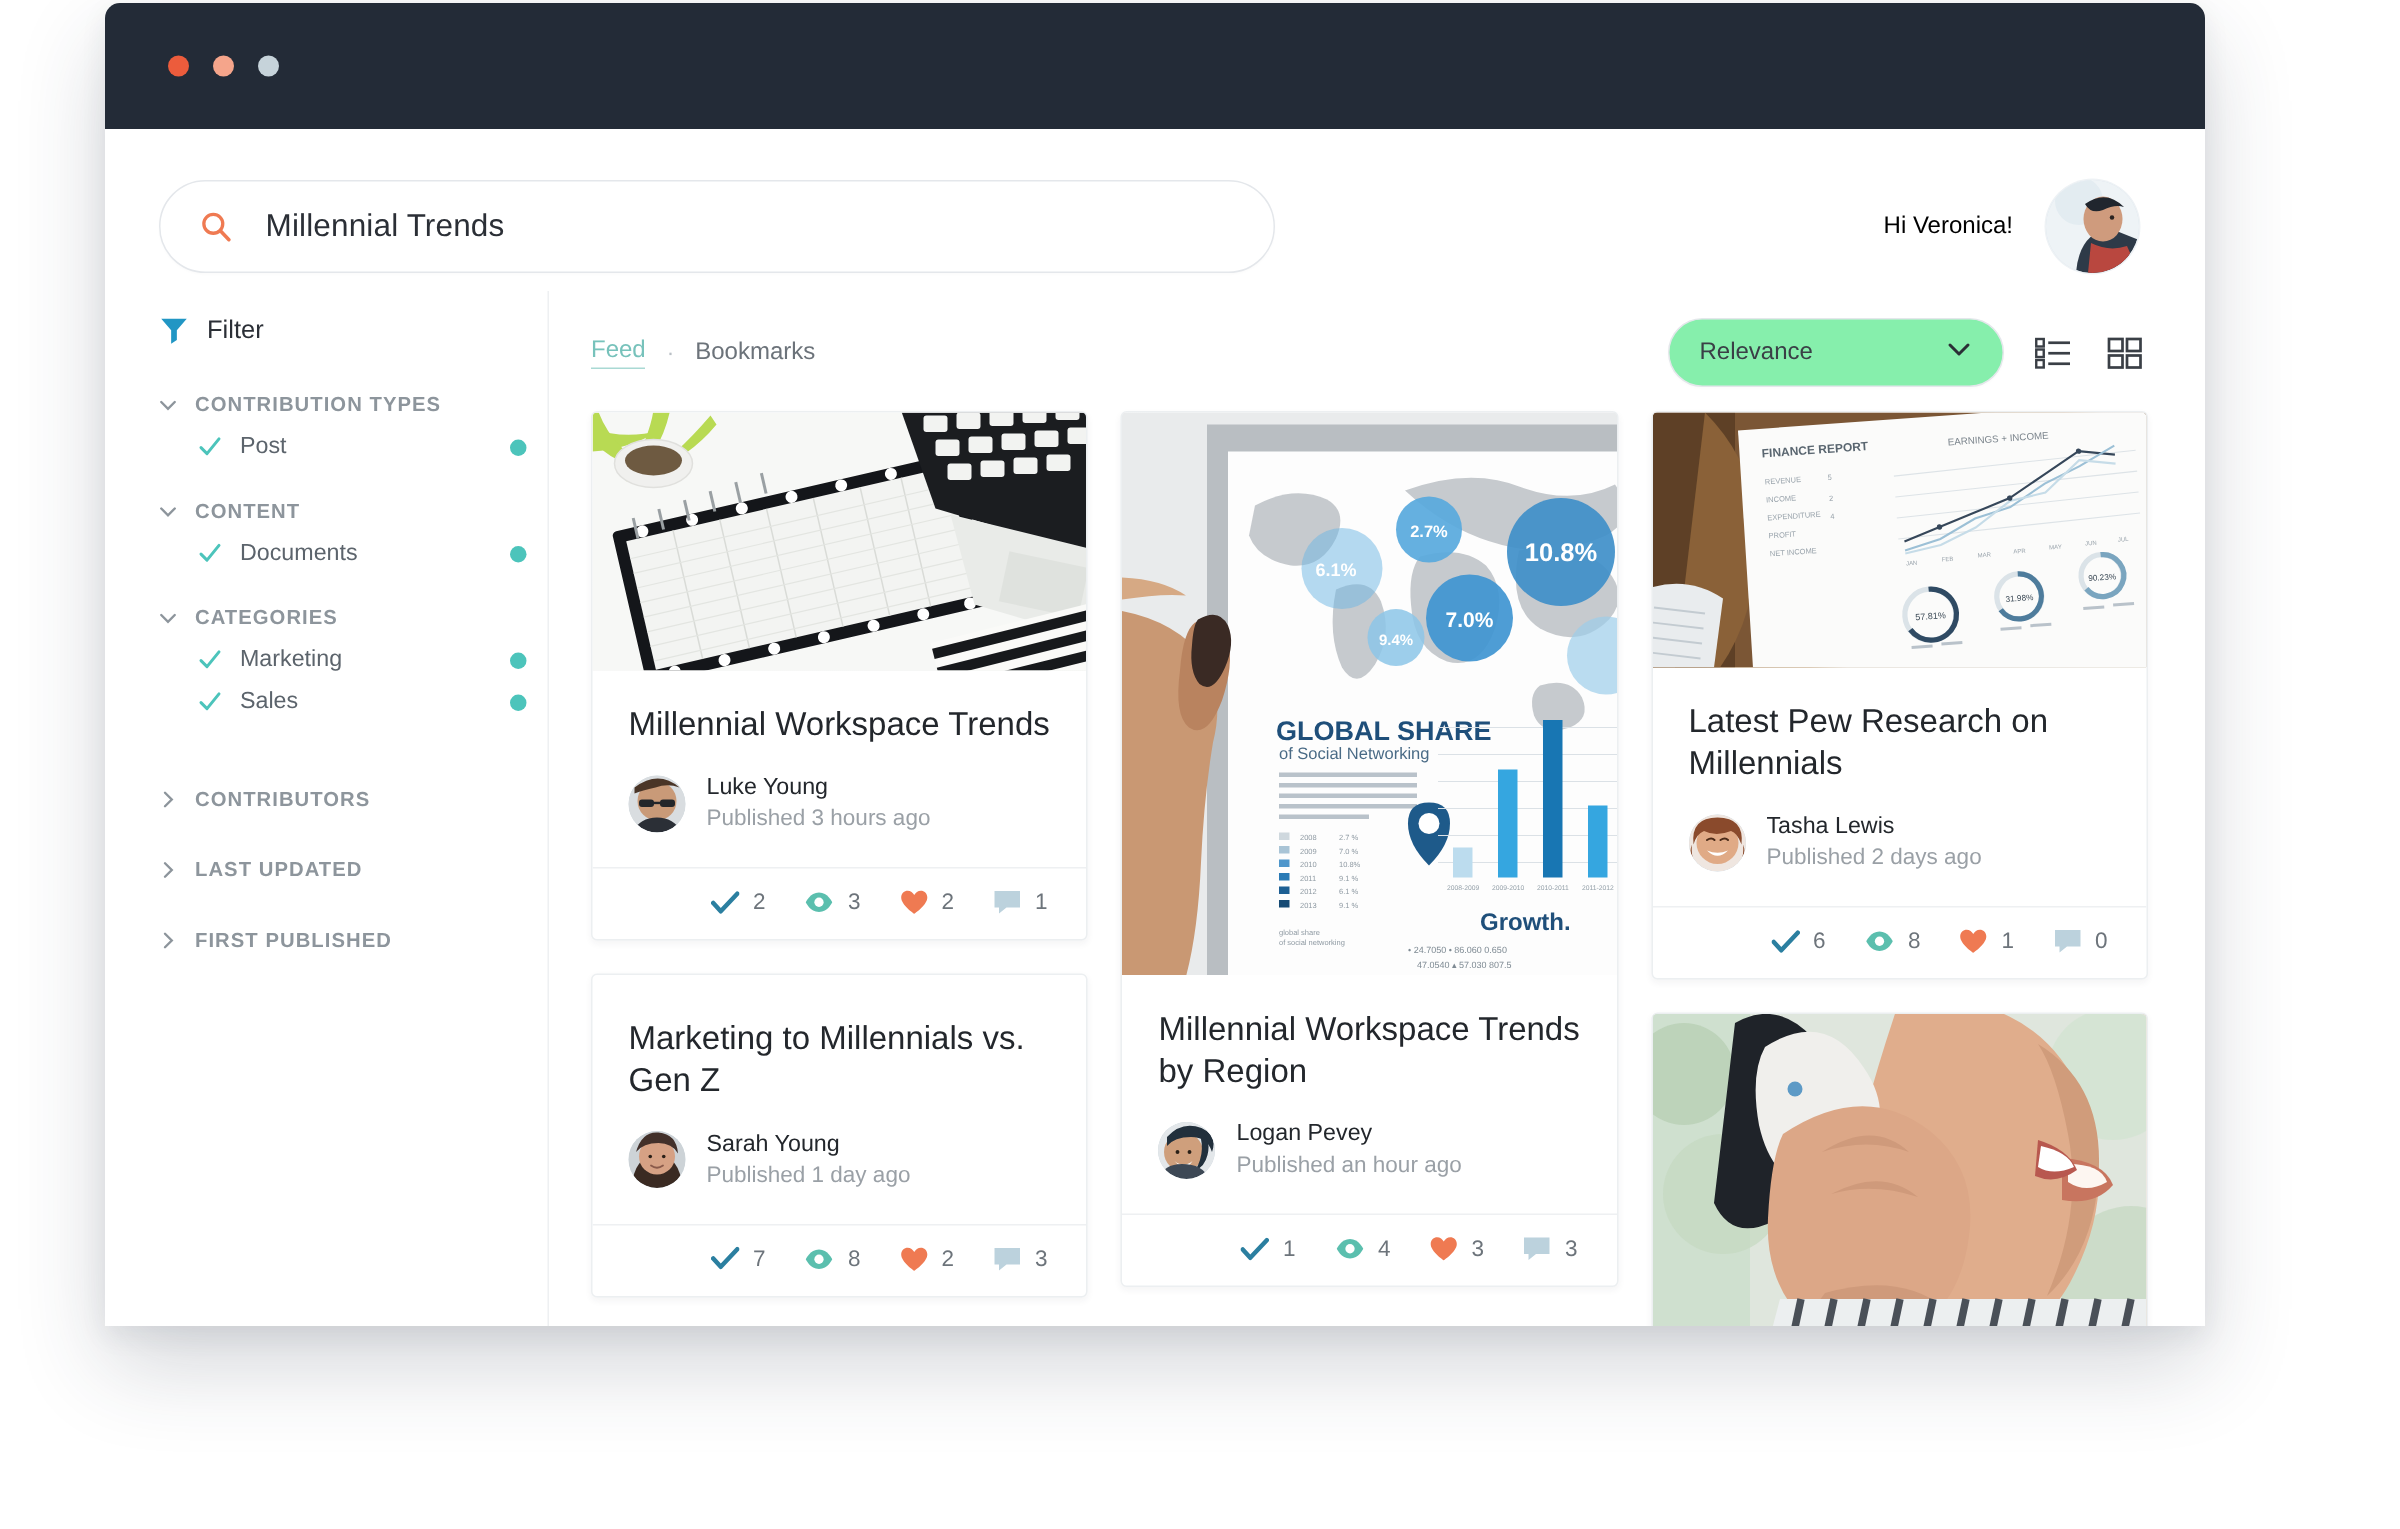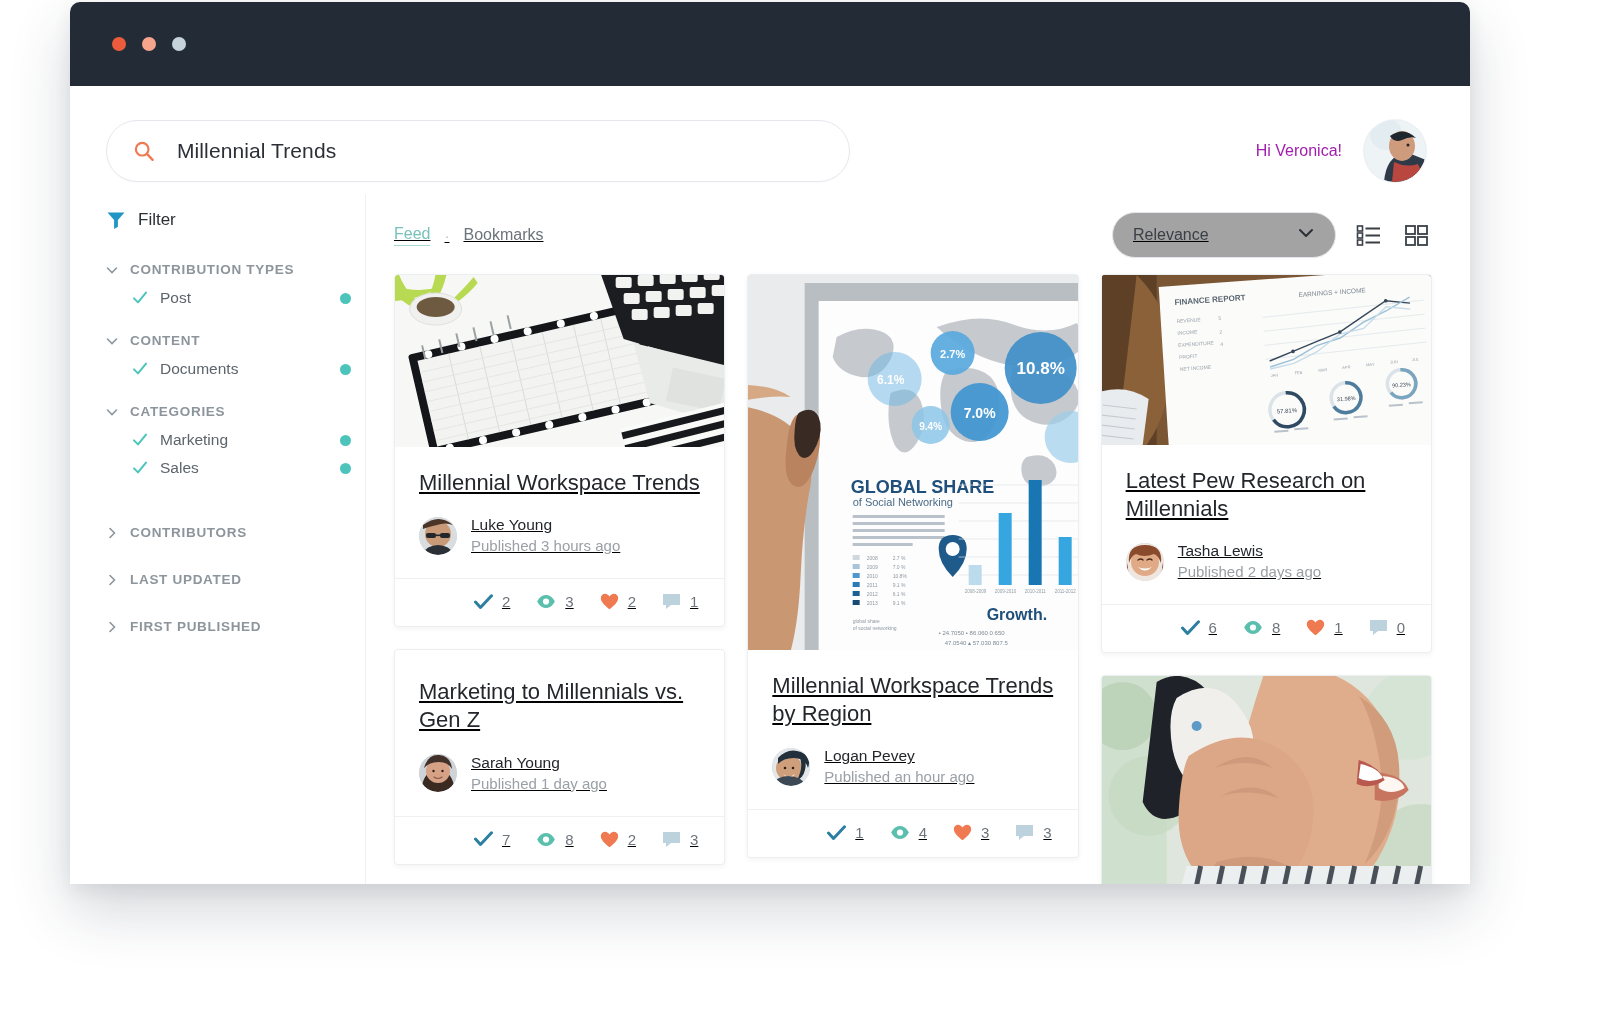--- a/index.html
+++ b/index.html
@@ -53,21 +53,21 @@
     box-shadow: 0 1px 2px rgba(0,0,0,0.02);
   }
   .search-icon { width: 22px; height: 22px; flex: 0 0 auto; margin-right: 22px; }
   .search-text {
     font-size: 21px; color: #2b2f36; letter-spacing: 0.1px;
   }
   .header-right {
     margin-left: auto; display: flex; align-items: center; gap: 22px;
     padding-right: 6px;
   }
-  .greeting { font-size: 16px; color: #a21caf; }
+  .greeting { font-size: 16px; color: #000000; }
   .avatar-lg {
     width: 62px; height: 62px; border-radius: 50%;
     overflow: hidden; position: relative;
     background: #dfe8ef;
     box-shadow: 0 0 0 1px #eef2f5;
   }
 
   
   .main { display: flex; padding: 0 38px 0 36px; }
 
@@ -92,31 +92,31 @@
   }
   .check { width: 16px; height: 16px; margin-right: 12px; flex: 0 0 16px;}
   .opt .dotind {
     margin-left: auto; width: 11px; height: 11px; border-radius: 50%;
     background: #4cc4bb; margin-right: 4px;
   }
   .group.collapsed { margin-bottom: 16px; }
   .group.collapsed .group-head { margin-bottom: 0; padding: 8px 0; }
 
   
-  .content { flex: 1; padding-left: 28px; padding-top: 14px; text-decoration: underline; }
+  .content { flex: 1; padding-left: 28px; padding-top: 14px; }
   .contentbar { display: flex; align-items: center; height: 54px; }
   .tabs { display: flex; align-items: center; gap: 14px; font-size: 16px; }
   .tab-active { color: #77c2bb; border-bottom: 1px solid #a9d9d4; padding-bottom: 2px; }
   .tab-sep { color: #b9bfc5; font-size: 15px; }
   .tab-idle { color: #6c737a; }
   .bar-right { margin-left: auto; display: flex; align-items: center; gap: 18px; }
   .select {
     width: 224px; height: 46px; border: 1px solid #e4e7eb; border-radius: 24px;
     display: flex; align-items: center; padding: 0 20px;
-    font-size: 16px; color: #3a3f46; background: #a3a3a3;
+    font-size: 16px; color: #3a3f46; background: #86efac;
     box-shadow: 0 1px 2px rgba(0,0,0,0.02);
   }
   .select .cv { margin-left: auto; }
   .viewbtn { width: 30px; height: 30px; display: flex; align-items: center; justify-content: center; }
 
   
   .cols { display: flex; gap: 22px; margin-top: 12px; }
   .col { flex: 1; display: flex; flex-direction: column; gap: 22px; }
   .card {
     background: #fff; border: 1px solid #eceff1; border-radius: 4px;

